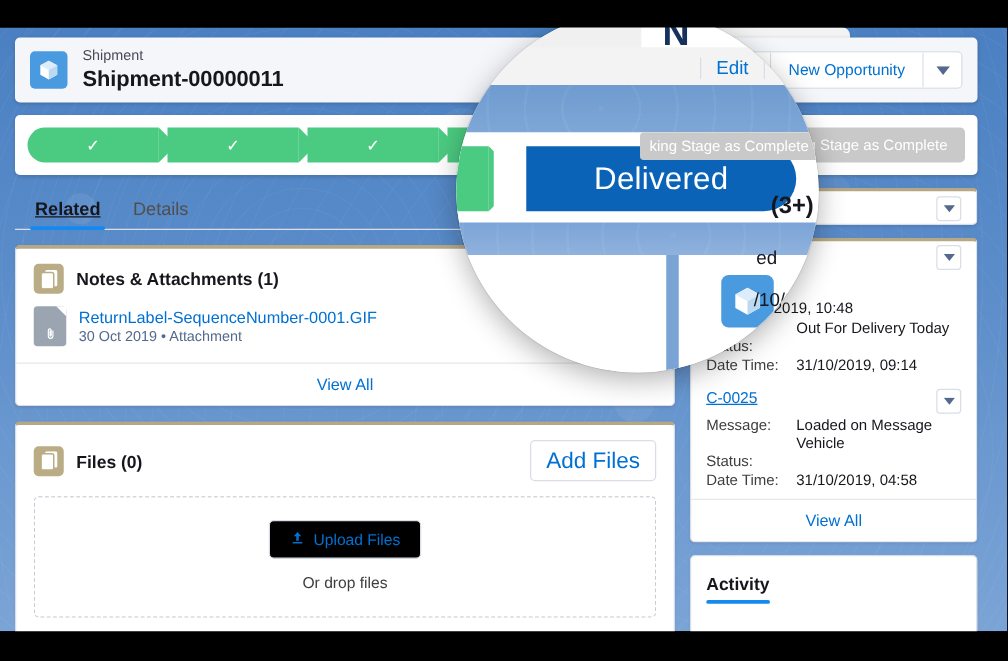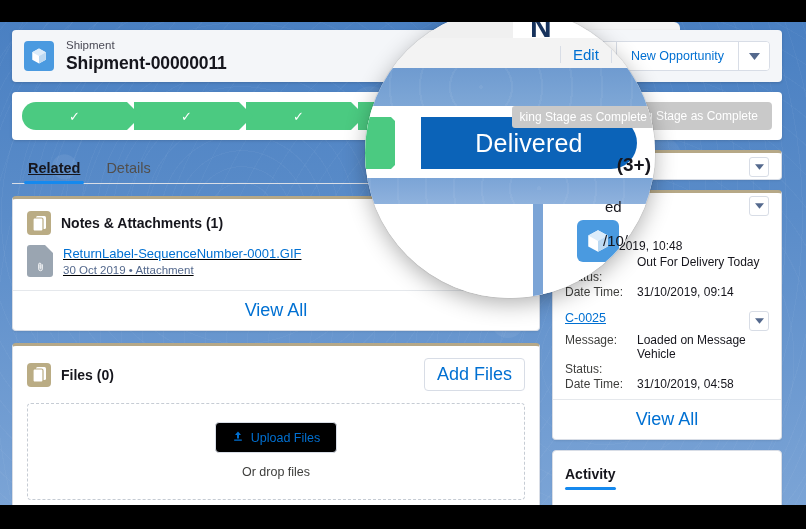--- a/index.html
+++ b/index.html
@@ -210,29 +210,29 @@
     background: #9aa5b1;
     position: relative; flex: 0 0 auto;
     display: flex; align-items: flex-end; justify-content: center;
     padding-bottom: 4px;
   }
   .file-glyph::before {
     content: ""; position: absolute; right: 0; top: 0;
     border-width: 0 8px 8px 0; border-style: solid;
     border-color: transparent #ffffff transparent transparent;
   }
-  .attach-meta { margin-left: 10px; line-height: 1.35; text-decoration: underline; }
+  .attach-meta { margin-left: 10px; line-height: 1.35; }
   .attach-name { font-size: 13px; color: #0070d2; }
   .attach-sub { font-size: 11.5px; color: #54698d; }
 
   .card-footer {
     border-top: 1px solid #e5e8ec;
     text-align: center;
     padding: 9px 0;
-    font-size: 18px; color: #0070d2;
+    font-size: 13px; color: #0070d2;
   }
 
   
   .dropzone {
     margin: 2px 14px 14px 14px;
     border: 1px dashed #c6ccd4;
     border-radius: 4px;
     padding: 18px 0 20px 0;
     text-align: center;
   }

